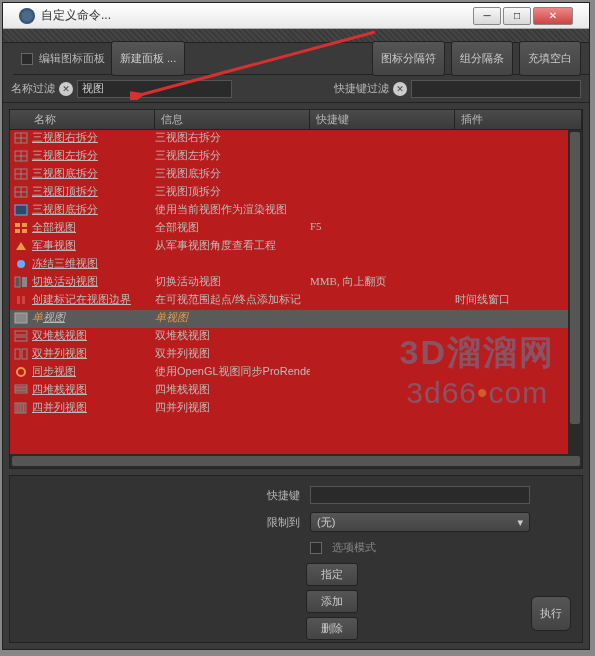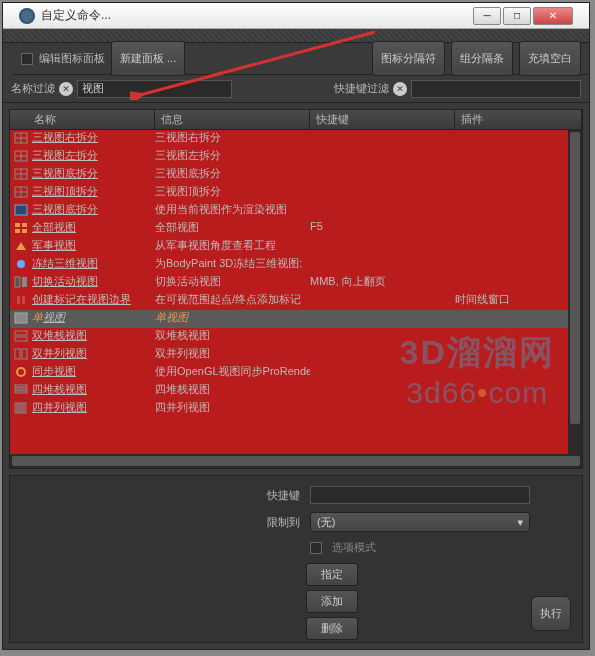--- a/index.html
+++ b/index.html
@@ -29,21 +29,21 @@
 .th.c2 { width: 155px; }
 .th.c3 { width: 145px; }
 .th.c4 { flex: 1; }
 .table-body { flex: 1; overflow: hidden; }
 .row { display: flex; height: 18px; align-items: flex-start; }
 .row.sel { background: #5a5a5a; font-style: italic; }
 .row.sel .cell.c2 { color: #e89848; }
 .cell { font-size: 11px; color: #bbb; white-space: nowrap; overflow: hidden; }
 .cell.c1 { width: 145px; display: flex; align-items: center; gap: 4px; padding-left: 4px; }
 .cell.c2 { width: 155px; }
-.cell.c3 { width: 145px; }
+.cell.c3 { width: 145px; font-family: Liberation Serif, serif; }
 .cell.c4 { flex: 1; }
 .row-icon { width: 14px; height: 12px; display: flex; align-items: center; justify-content: center; font-size: 9px; flex-shrink: 0; }
 .ul-text { text-decoration: underline; }
 .highlight-char { color: #e89848; }
 .scrollbar-v { position: absolute; right: 0; top: 20px; bottom: 14px; width: 14px; background: #2a2a2a; }
 .scrollbar-v .thumb { position: absolute; top: 2px; left: 2px; right: 2px; height: 90%; background: #555; border-radius: 2px; }
 .scrollbar-h { height: 14px; background: #2a2a2a; display: flex; }
 .scrollbar-h .thumb { margin: 2px; flex: 1; background: #555; border-radius: 2px; }
 .bottom-panel { margin: 6px; border: 1px solid #222; background: #333; padding: 10px; height: 168px; display: flex; flex-direction: column; gap: 8px; }
 .form-row { display: flex; align-items: center; gap: 10px; }
@@ -205,21 +205,20 @@
         </div>
         <div class="row">
           <div class="cell c1">
             <span class="row-icon">
               <svg width="14" height="12">
                 <circle cx="7" cy="6" r="4" fill="#6af"></circle>
               </svg>
             </span>
             <span><span class="ul-text">冻结三维视图</span></span>
           </div>
-          <div class="cell c2">为BodyPaint 3D冻结三维视图:</div>
           <div class="cell c3"></div>
           <div class="cell c4"></div>
         </div>
         <div class="row">
           <div class="cell c1">
             <span class="row-icon">
               <svg width="14" height="12">
                 <rect x="1" y="1" width="5" height="10" fill="#555" stroke="#888"></rect>
                 <rect x="8" y="1" width="5" height="10" fill="#888"></rect>
               </svg>

